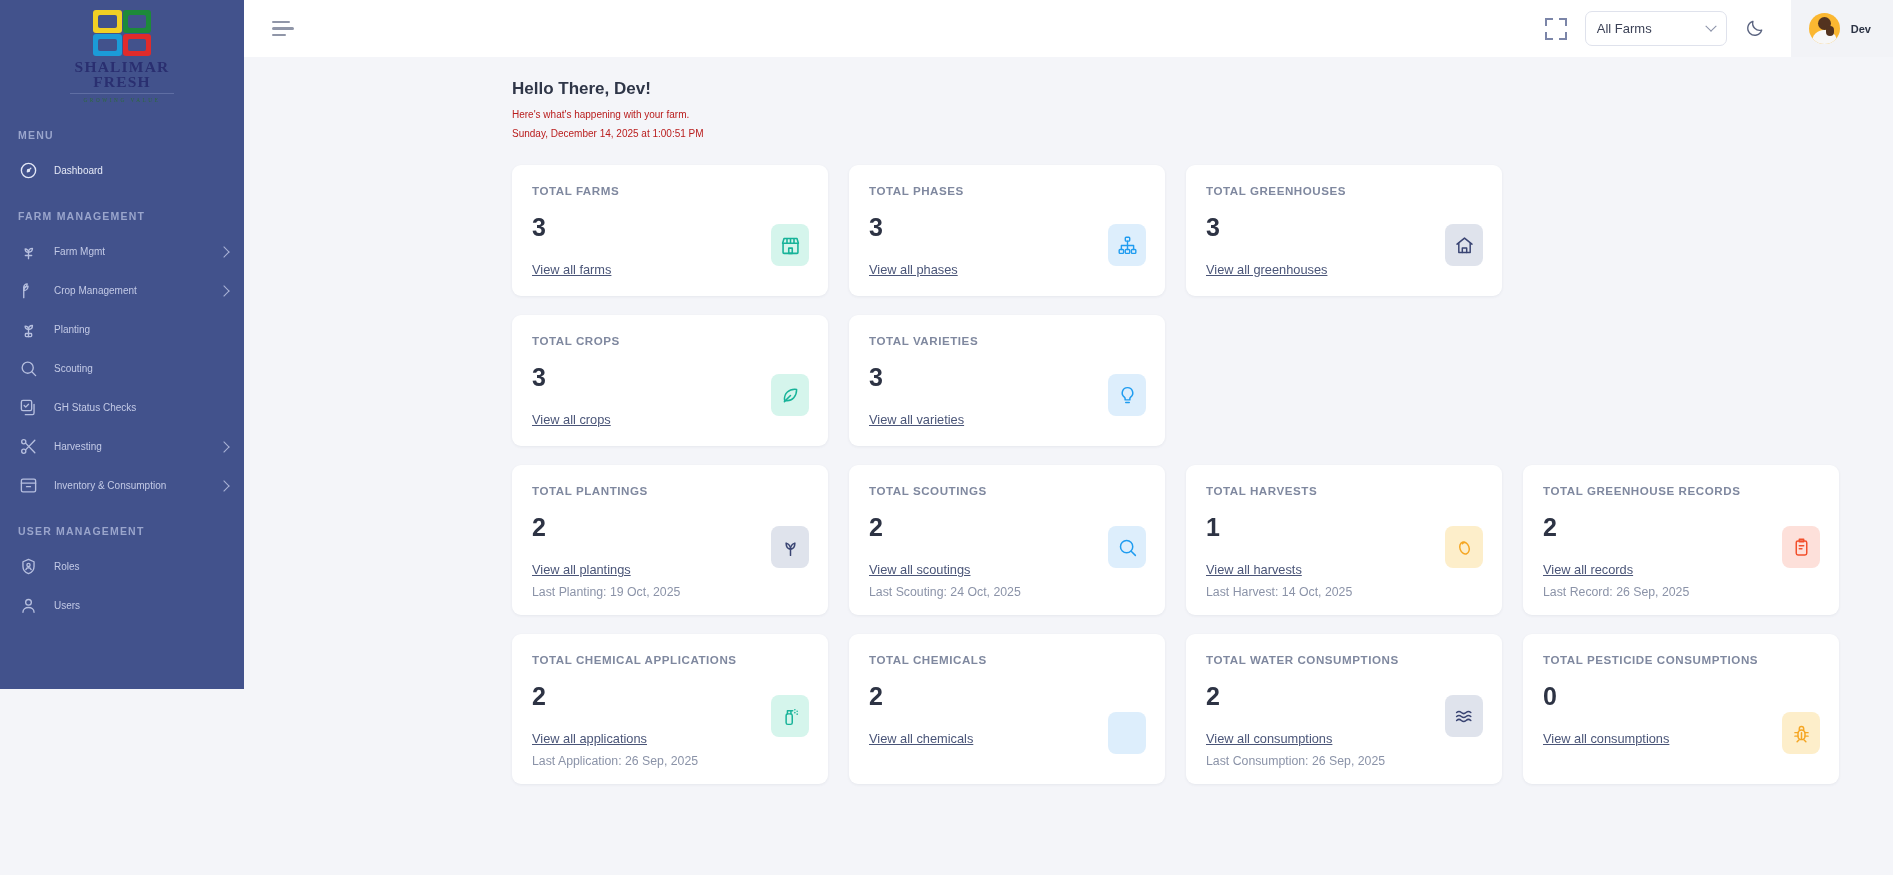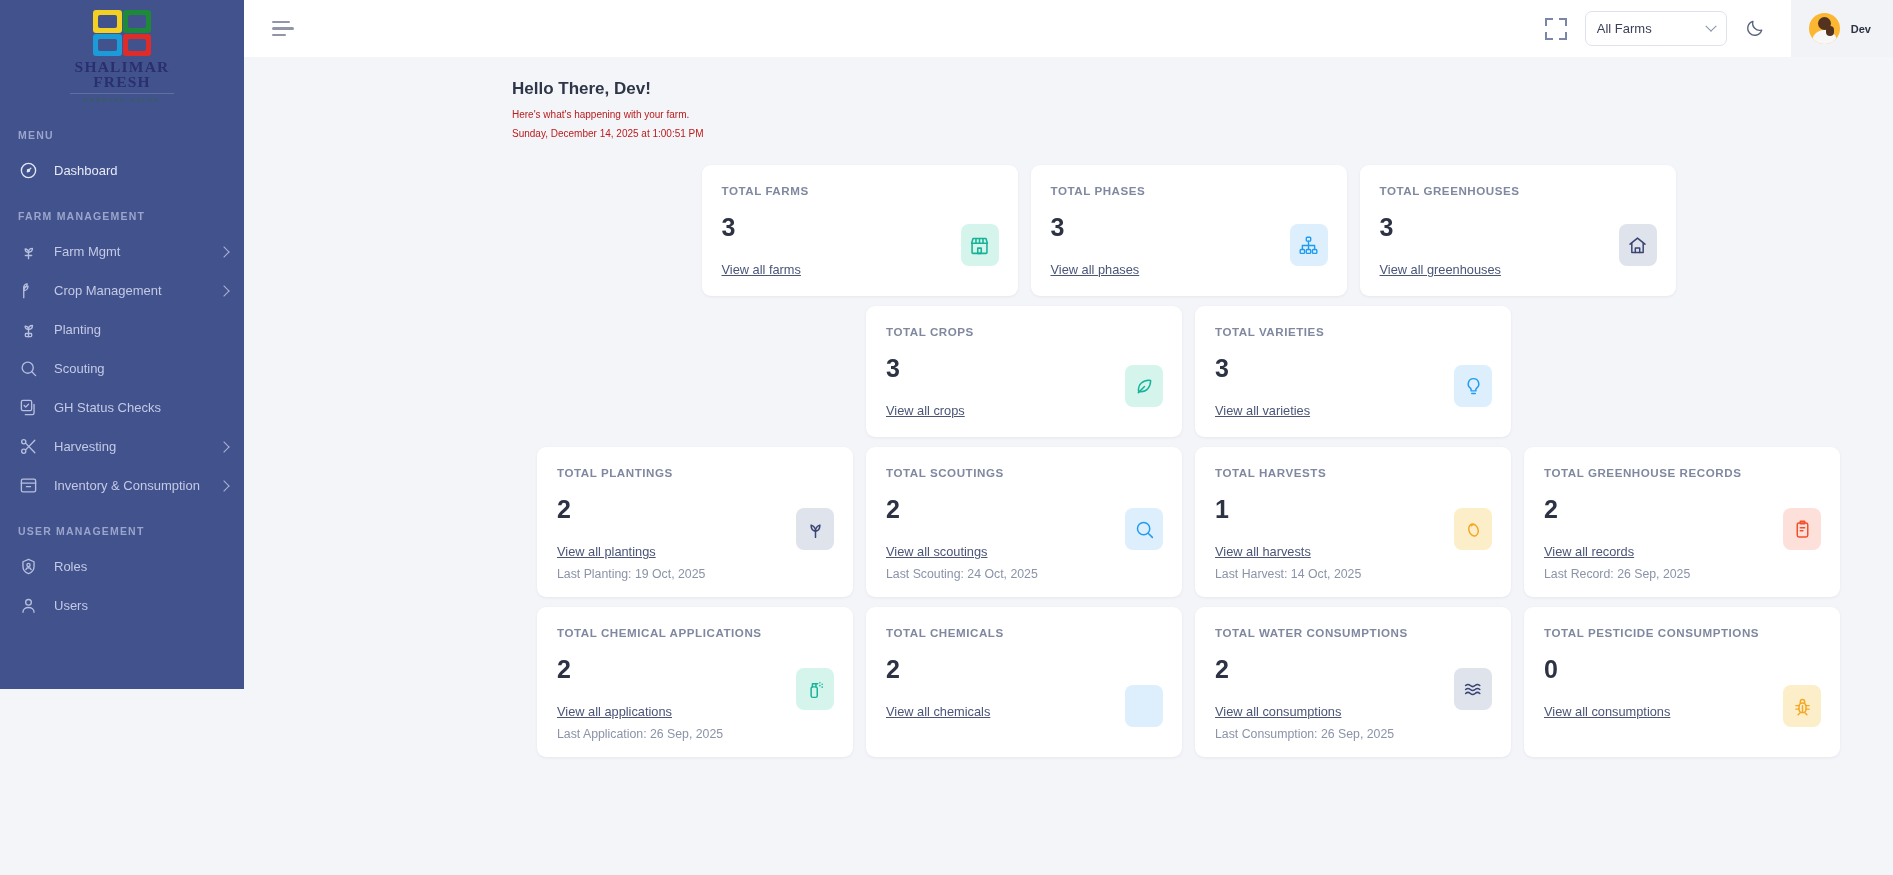--- a/index.html
+++ b/index.html
@@ -95,21 +95,21 @@
     margin-bottom: 10px;
   }
   .nav-section.first { margin-top: 20px; }
 
   .nav-item {
     display: flex;
     align-items: center;
     height: 39px;
     padding: 0 14px 0 18px;
     color: #c3cae6;
-    font-size: 13px;
+    font-size: 10px;
     cursor: pointer;
     position: relative;
   }
   .nav-item .nav-ico {
     width: 20px;
     height: 20px;
     margin-right: 16px;
     flex: 0 0 20px;
     display: flex;
     align-items: center;
@@ -284,23 +284,22 @@
   .greet p {
     font-size: 10px;
     color: #b91c1c;
     line-height: 19px;
   }
 
   .cards-area { padding-left: 268px; padding-right: 28px; }
 
   .card-row {
     display: flex;
-    gap: 13px;
-    margin-bottom: 10px;
-    justify-content: center;
+    gap: 21px;
+    margin-bottom: 19px;
   }
 
   .card {
     width: 316px;
     min-width: 316px;
     background: #ffffff;
     border-radius: 9px;
     box-shadow: 0 1px 3px rgba(40,50,90,0.07);
     padding: 19px 20px 18px 20px;
     position: relative;

